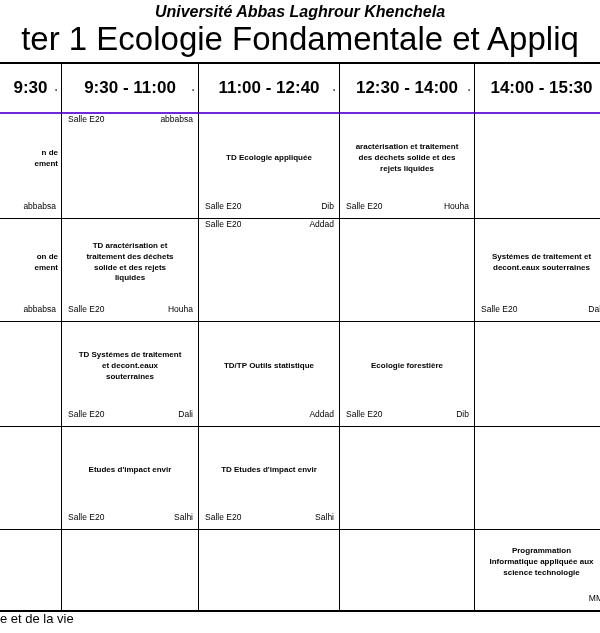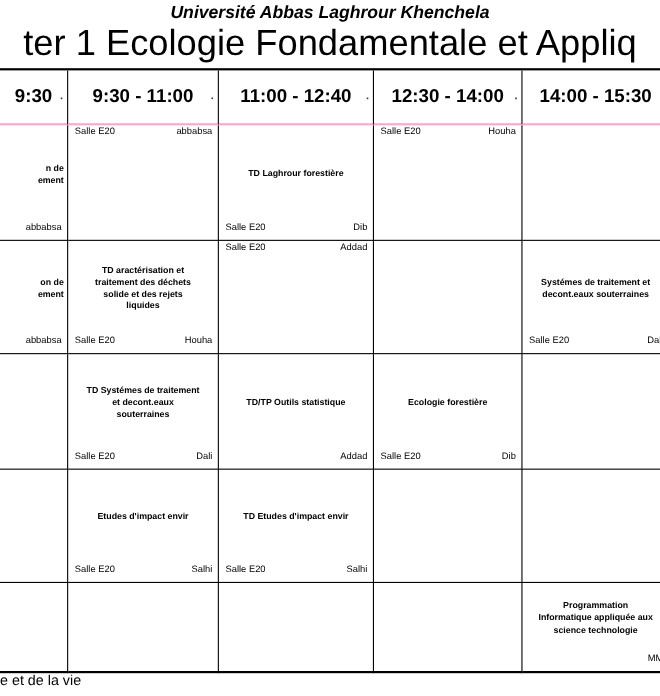--- a/index.html
+++ b/index.html
@@ -32,21 +32,21 @@
     position: absolute; top: 62px; left: 0;
     display: grid;
     grid-template-columns: 62px 137px 141px 135px 133px;
     grid-template-rows: 50px 105px 103px 105px 103px 82px;
     border-top: 2px solid #000;
     box-sizing: border-box;
   }
   .grid > div { box-sizing: border-box; }
   .th {
     border-right: 1.5px solid #000;
-    border-bottom: 2px solid #f9a8d4;
+    border-bottom: 2px solid #6d28d9;
     display: flex; align-items: center; justify-content: center;
     font-size: 17px; font-weight: bold;
     white-space: nowrap;
     position: relative;
     overflow: visible;
   }
   .cell {
     border-right: 1.5px solid #000;
     border-bottom: 1.5px solid #000;
     display: flex; flex-direction: column;
@@ -122,27 +122,30 @@
         <span class="teacher">abbabsa</span>
       </div>
   </div>
   <div class="cell c2">
     <div class="meta">
         <span class="salle">Salle E20</span>
         <span class="teacher">abbabsa</span>
       </div>
   </div>
   <div class="cell c3">
-    <div class="course">TD Laghrour forestière</div>
+    <div class="course">TD Ecologie appliquée</div>
     <div class="meta">
         <span class="salle">Salle E20</span>
         <span class="teacher">Dib</span>
       </div>
   </div>
   <div class="cell c4">
+    <div class="course">aractérisation et traitement
+des déchets solide et des
+rejets liquides</div>
     <div class="meta">
         <span class="salle">Salle E20</span>
         <span class="teacher">Houha</span>
       </div>
   </div>
   <div class="cell c5">
     <div class="course"></div>
     <div class="meta">
         <span class="salle"></span>
         <span class="teacher"></span>

